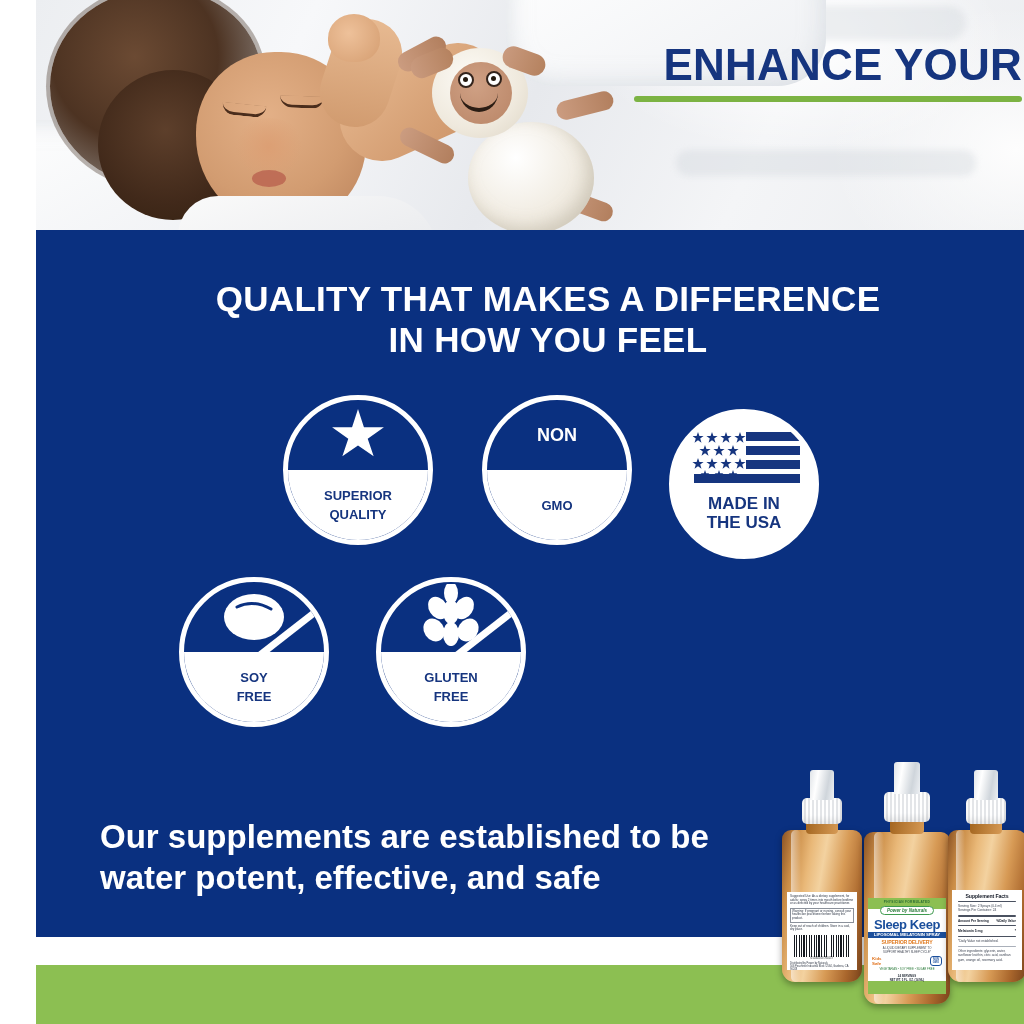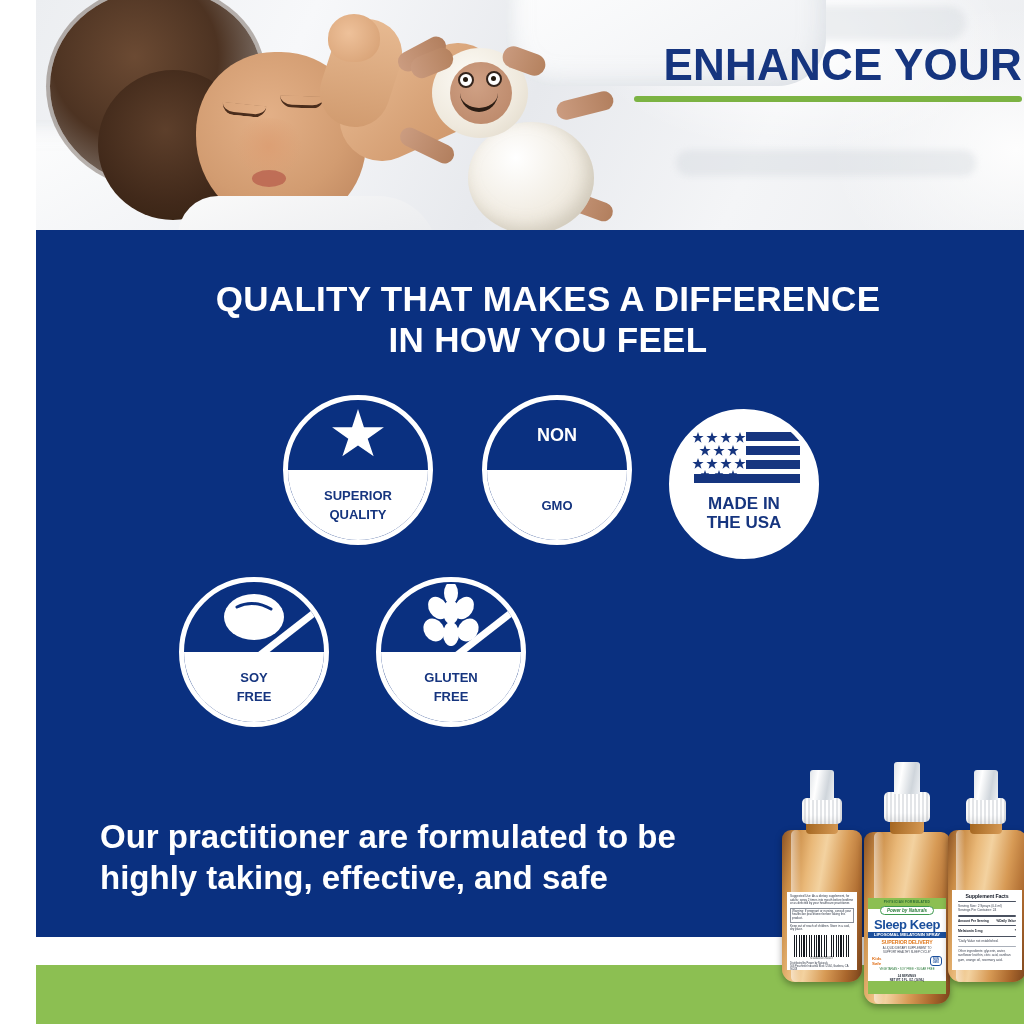--- a/index.html
+++ b/index.html
@@ -278,22 +278,22 @@
         <div class="btxt">
           <div>GLUTEN</div>
           <div>FREE</div>
         </div>
       </div>
     </div>
 
 
 
     <div class="tagline">
-      <div>Our practitioner are formulated to be</div>
-      <div>highly taking, effective, and safe</div>
+      <div>Our supplements are established to be</div>
+      <div>water potent, effective, and safe</div>
     </div>
   </div>
 
   <div class="white-band"></div>
   <div class="green-band"></div>
 
   <div class="bottles">
 
     <div class="bottle" style="left:6px;bottom:28px;width:80px;height:152px;">
       <div class="shine" style="left:9px;"></div>

